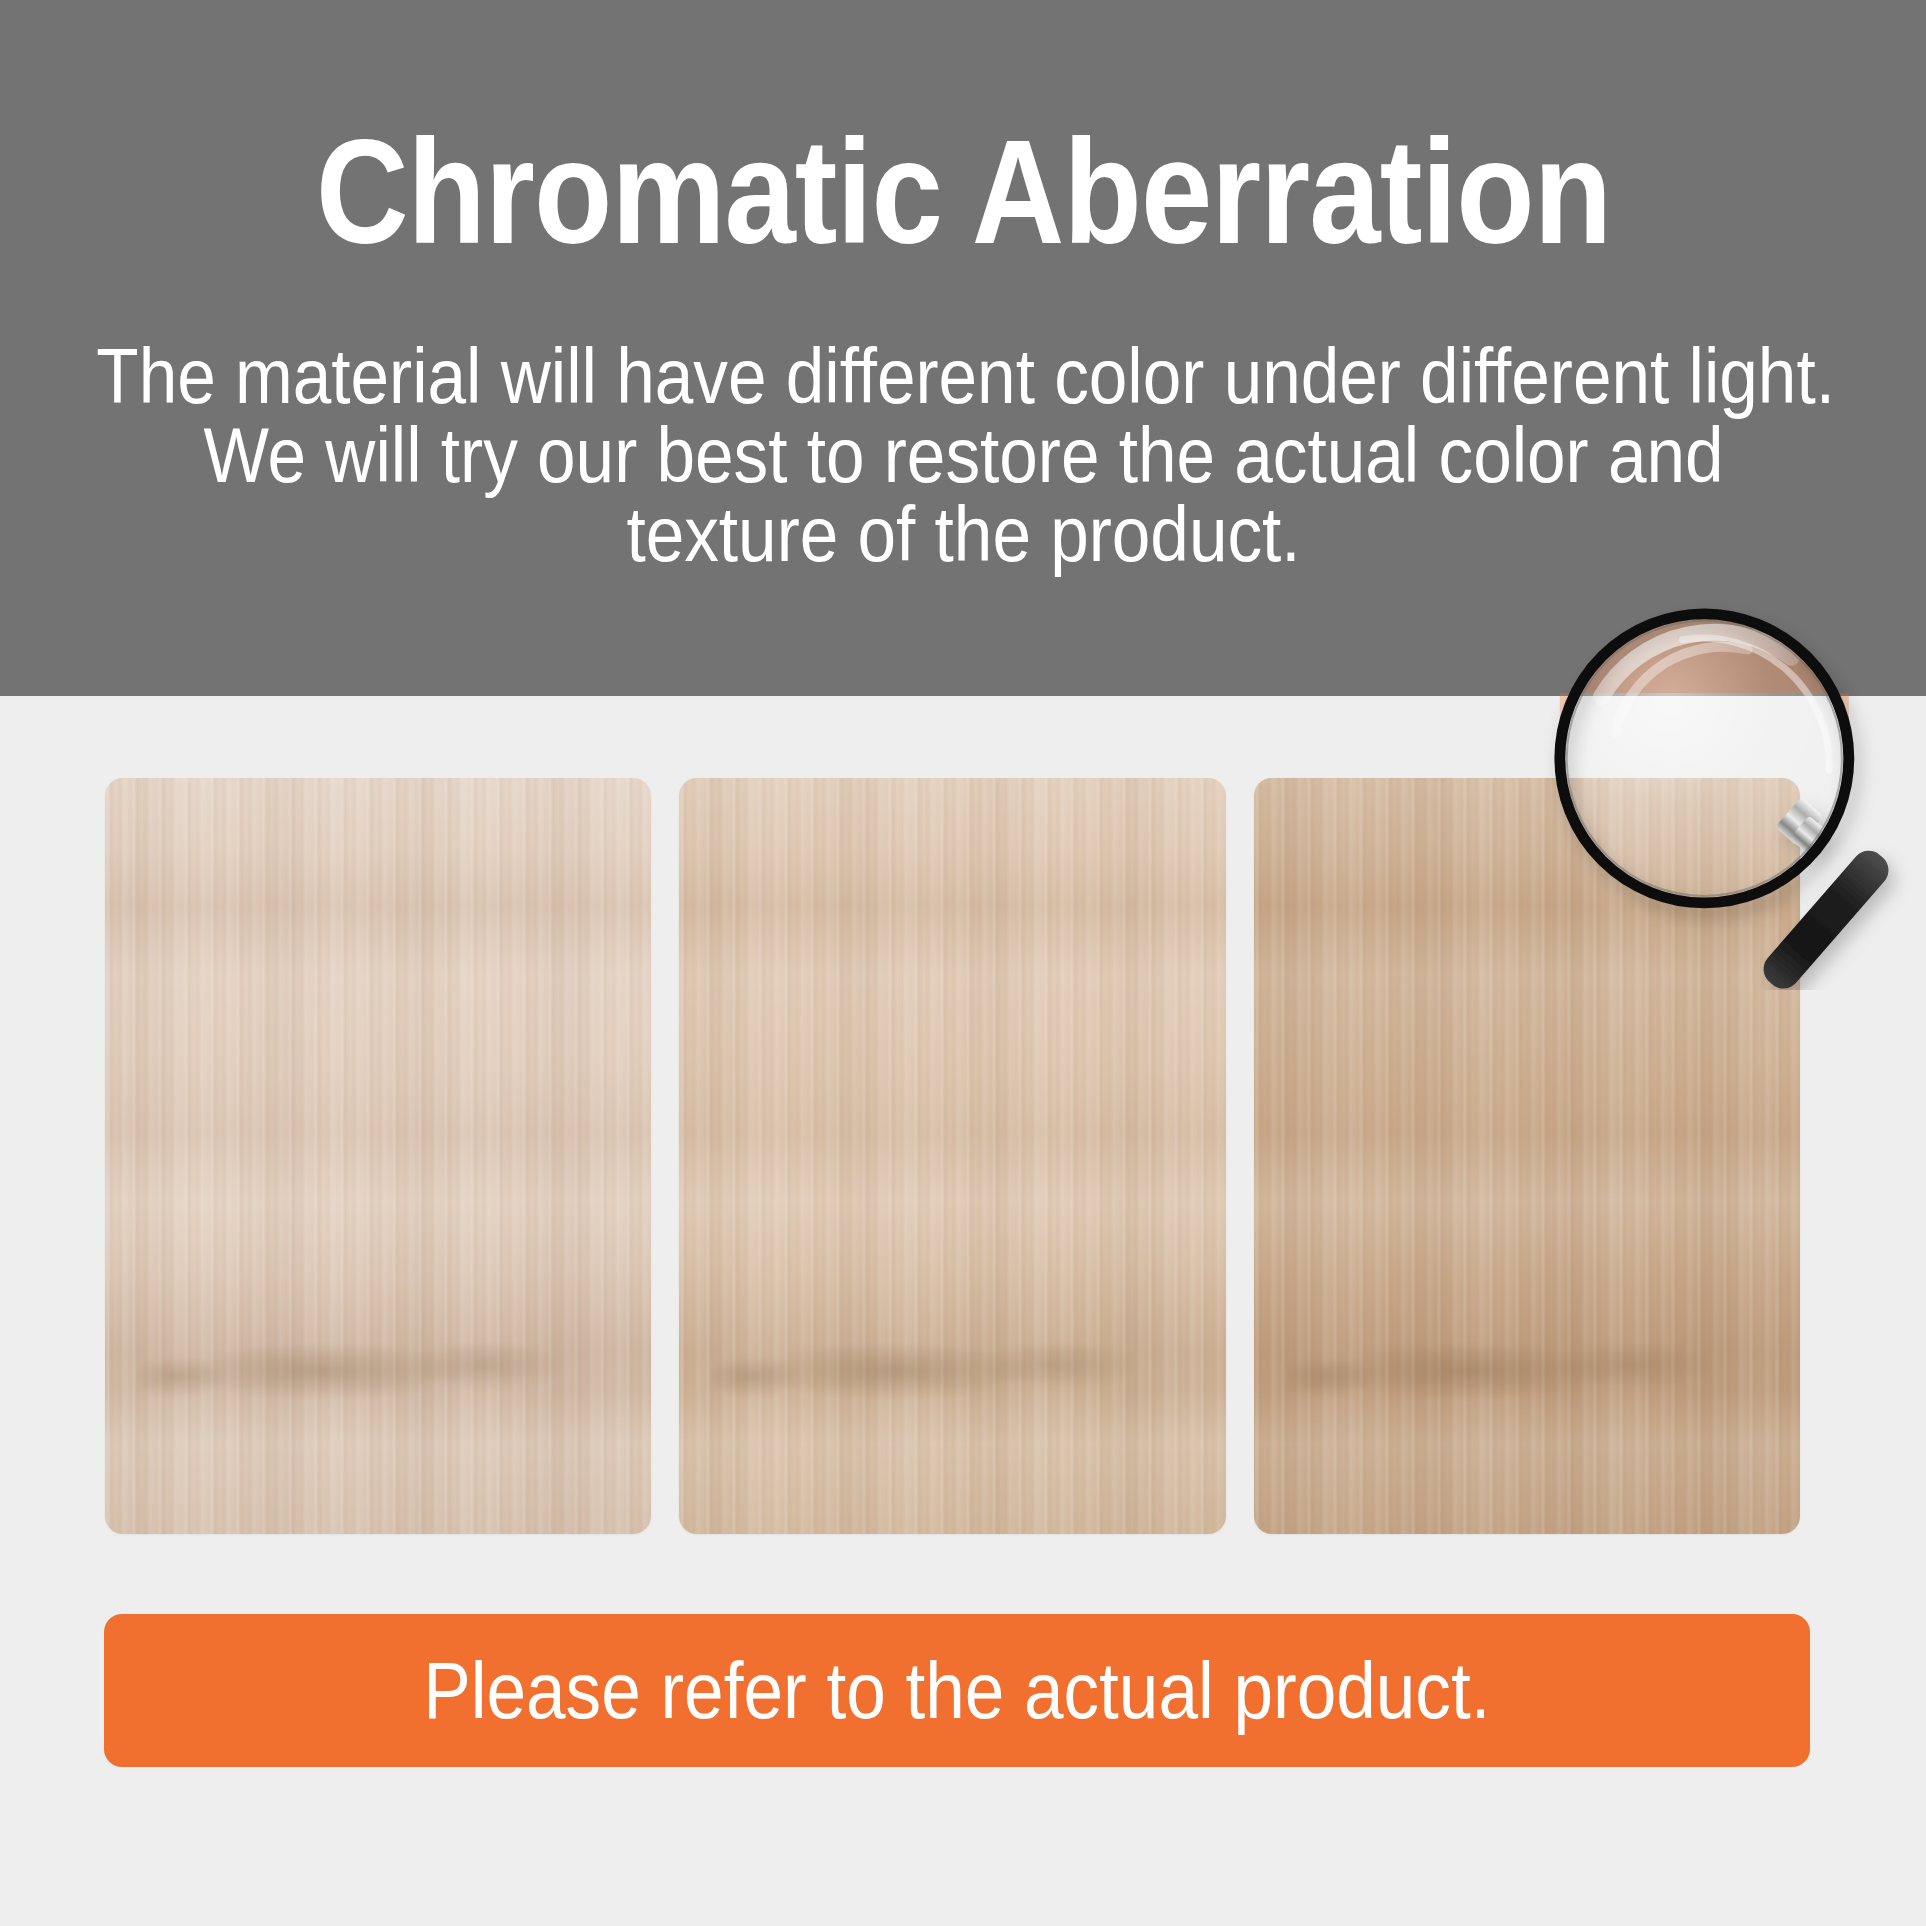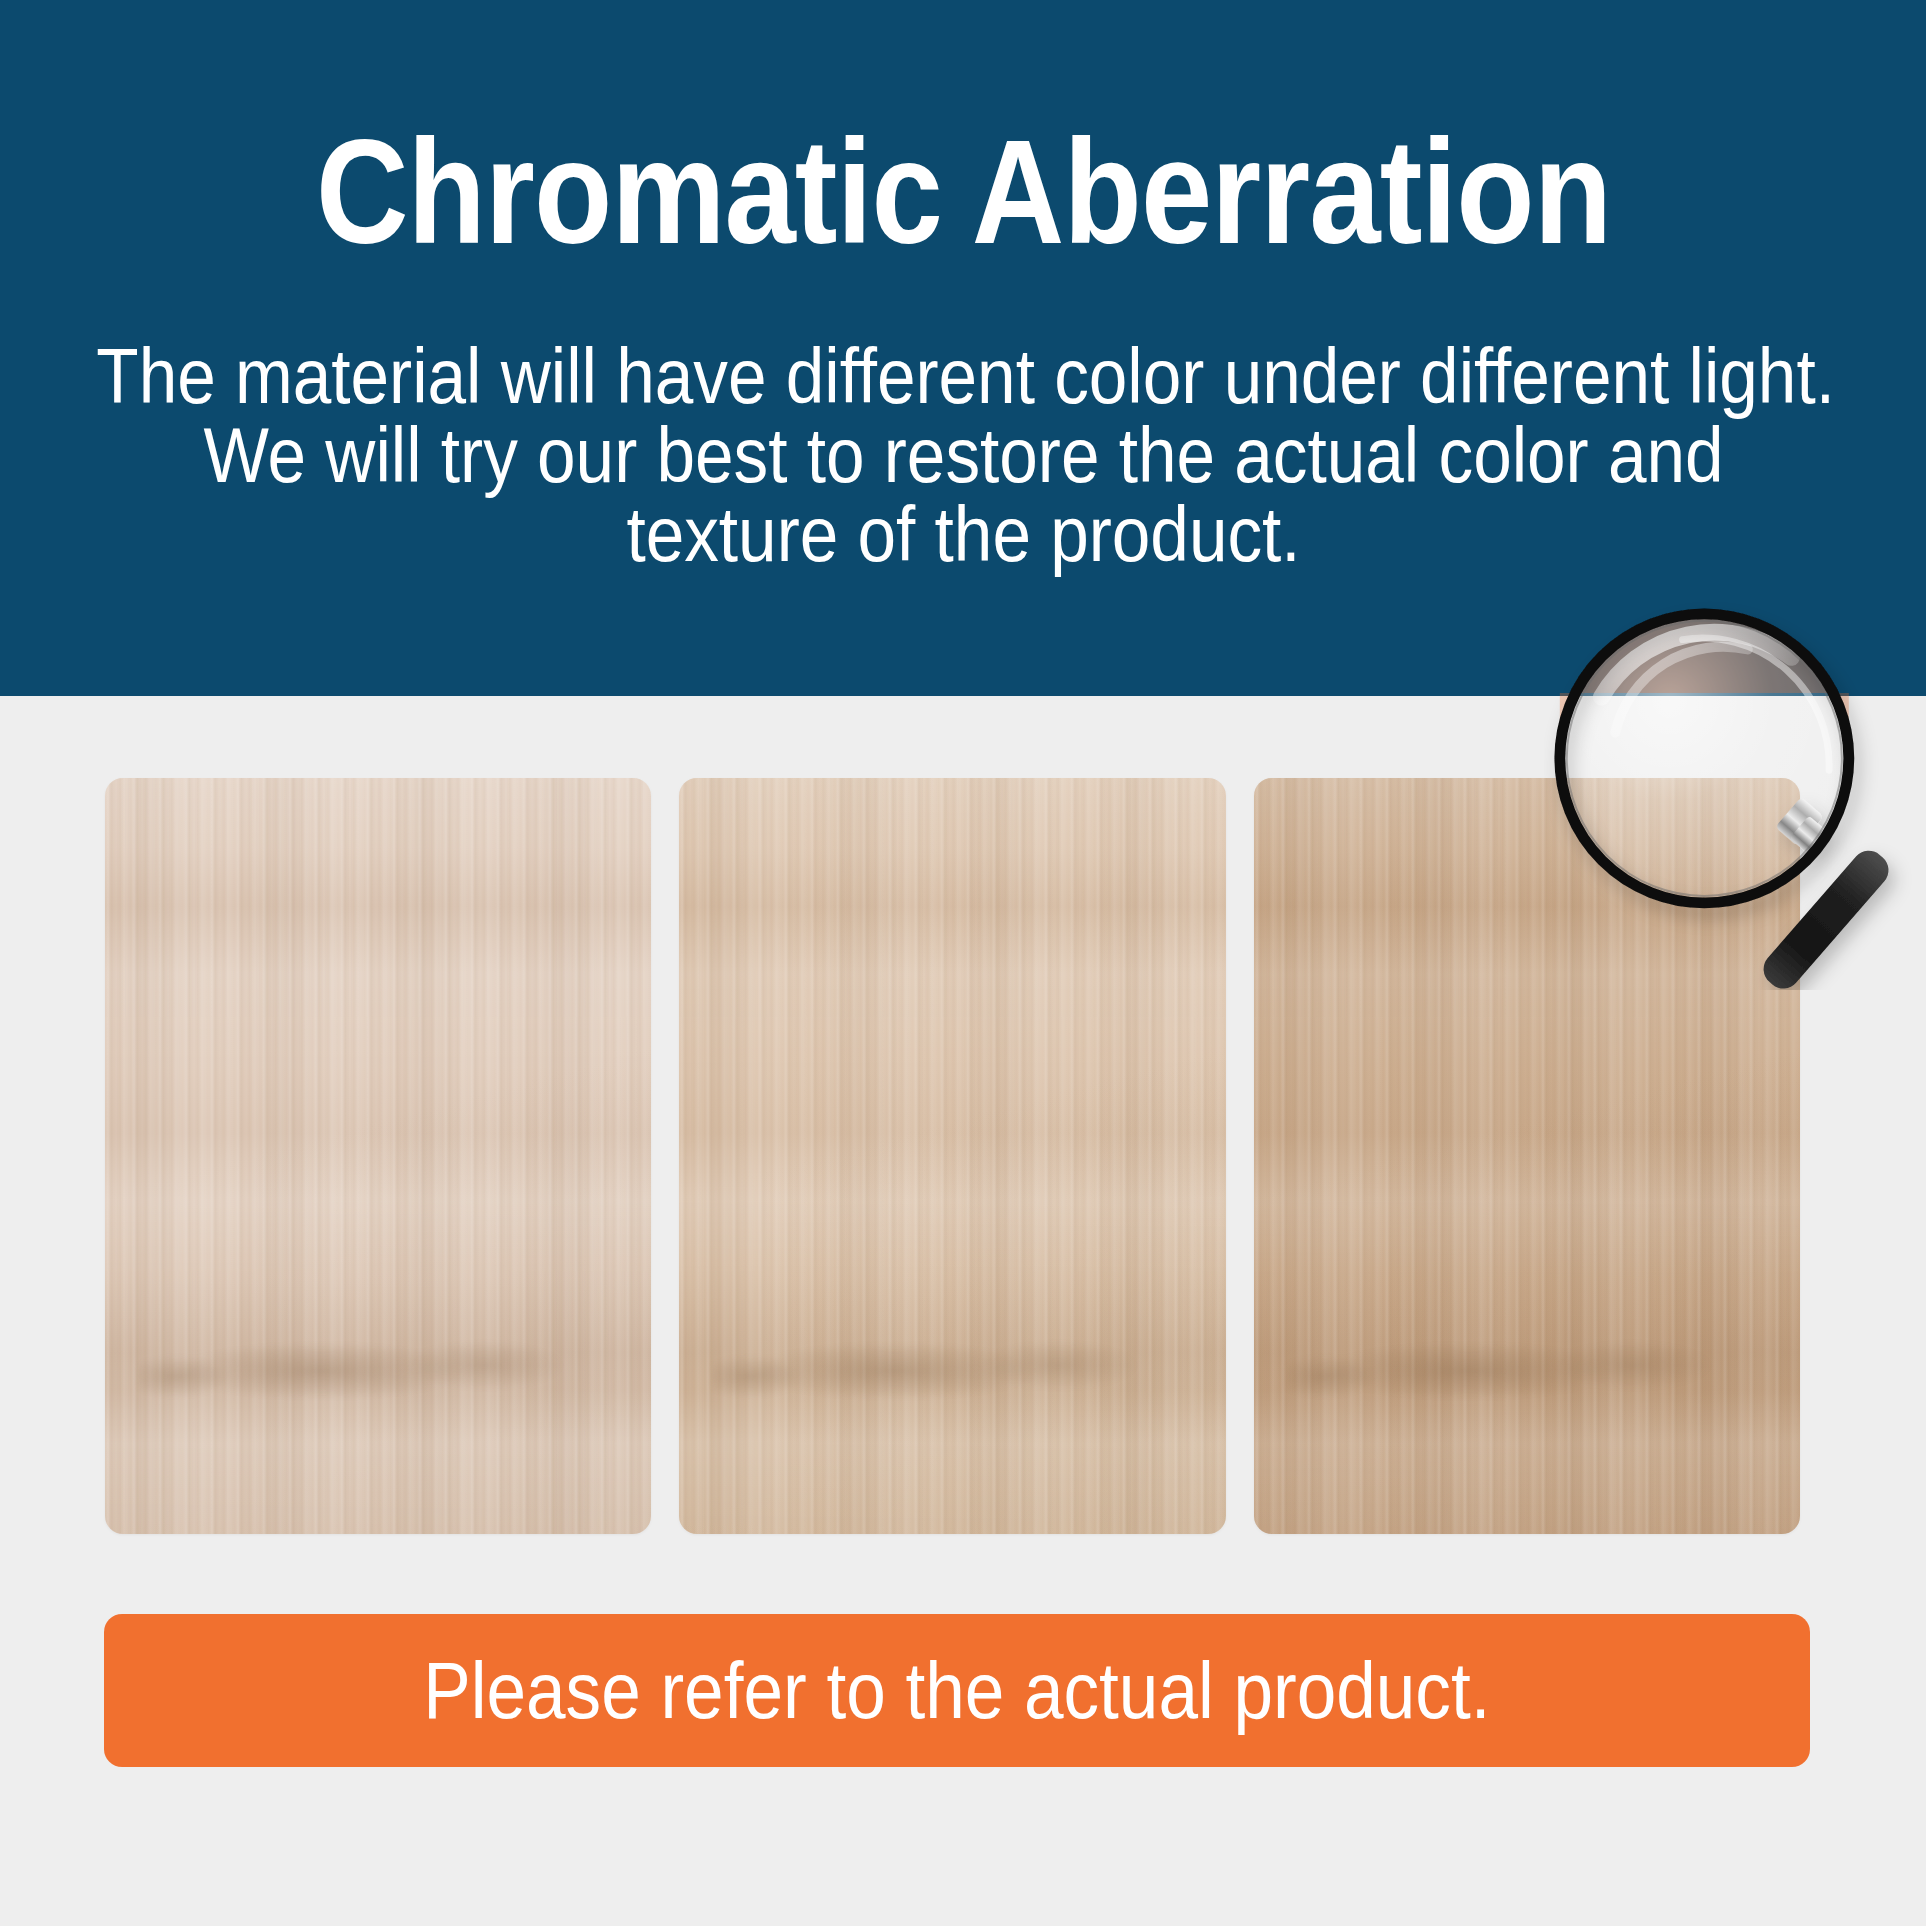--- a/index.html
+++ b/index.html
@@ -140,21 +140,21 @@
     font-weight:normal;
     font-size:79px;
     line-height:79px;
     white-space:nowrap;
     transform:scaleX(0.90);
   }
 </style>
 </head>
 <body style="background: rgb(238, 238, 238);">
 
-<div id="header" style="background: #0c4a6e;">
+<div id="header" style="background: #737373;">
   <div id="title" style="color: rgb(255, 255, 255);">Chromatic Aberration</div>
 
   <div id="subtitle" style="color: rgb(255, 255, 255);">
     <span class="sub-line">The material will have different color under different light.</span>
     <span class="sub-line">We will try our best to restore the actual color and</span>
     <span class="sub-line">texture of the product.</span>
   </div>
 </div>
 
 <div id="swatch-row">

